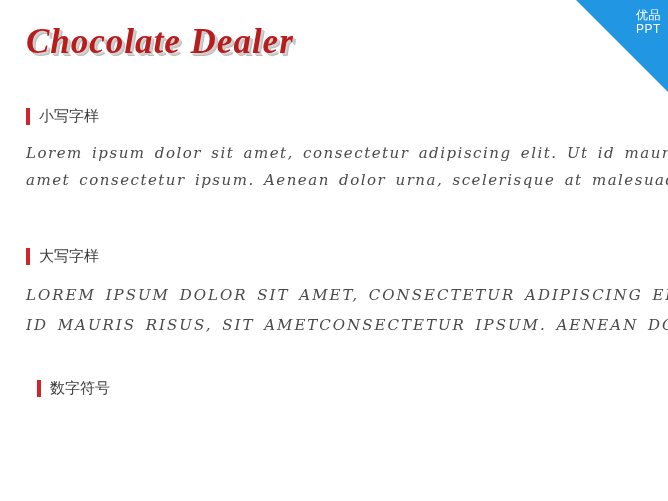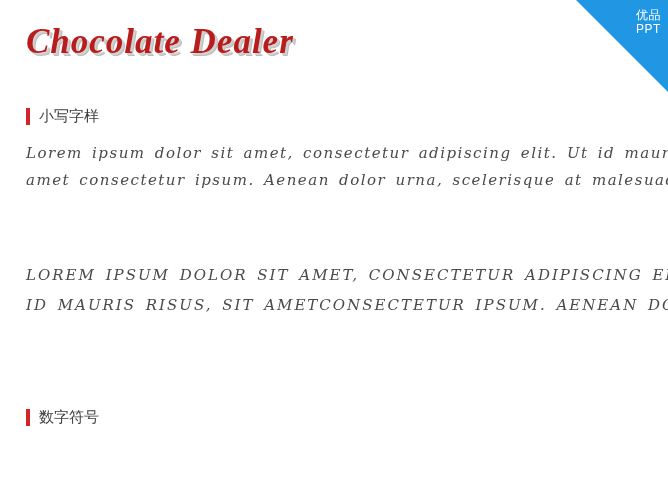--- a/index.html
+++ b/index.html
@@ -107,21 +107,21 @@
     letter-spacing: 2px;
   }
   .specimen .line {
     display: block;
     white-space: nowrap;
   }
 
   
   #sec-lower { top: 108px; }
   #sec-upper { top: 248px; }
-  #sec-digits { top: 409px; }
+  #sec-digits { top: 380px; margin-left: 11px; }
 </style>
 </head>
 <body>
 
 <div class="corner-ribbon">
   <div class="tri"></div>
   <div class="ribbon-text">
     <span>优品</span>
     <span>PPT</span>
   </div>
@@ -134,20 +134,24 @@
     <div class="section-bar"></div>
     <div class="section-label">小写字样</div>
   </div>
   <div class="specimen lower">
     <span class="line">Lorem ipsum dolor sit amet, consectetur adipiscing elit. Ut id mauris risus, sit</span>
     <span class="line">amet consectetur ipsum. Aenean dolor urna, scelerisque at malesuada id,</span>
   </div>
 </div>
 
 <div class="section" id="sec-upper">
+  <div class="section-head">
+    <div class="section-bar"></div>
+    <div class="section-label">大写字样</div>
+  </div>
   <div class="specimen upper">
     <span class="line">LOREM IPSUM DOLOR SIT AMET, CONSECTETUR ADIPISCING ELIT. UT</span>
     <span class="line">ID MAURIS RISUS, SIT AMETCONSECTETUR IPSUM. AENEAN DOLOR</span>
   </div>
 </div>
 
 <div class="section" id="sec-digits">
   <div class="section-head">
     <div class="section-bar"></div>
     <div class="section-label">数字符号</div>

